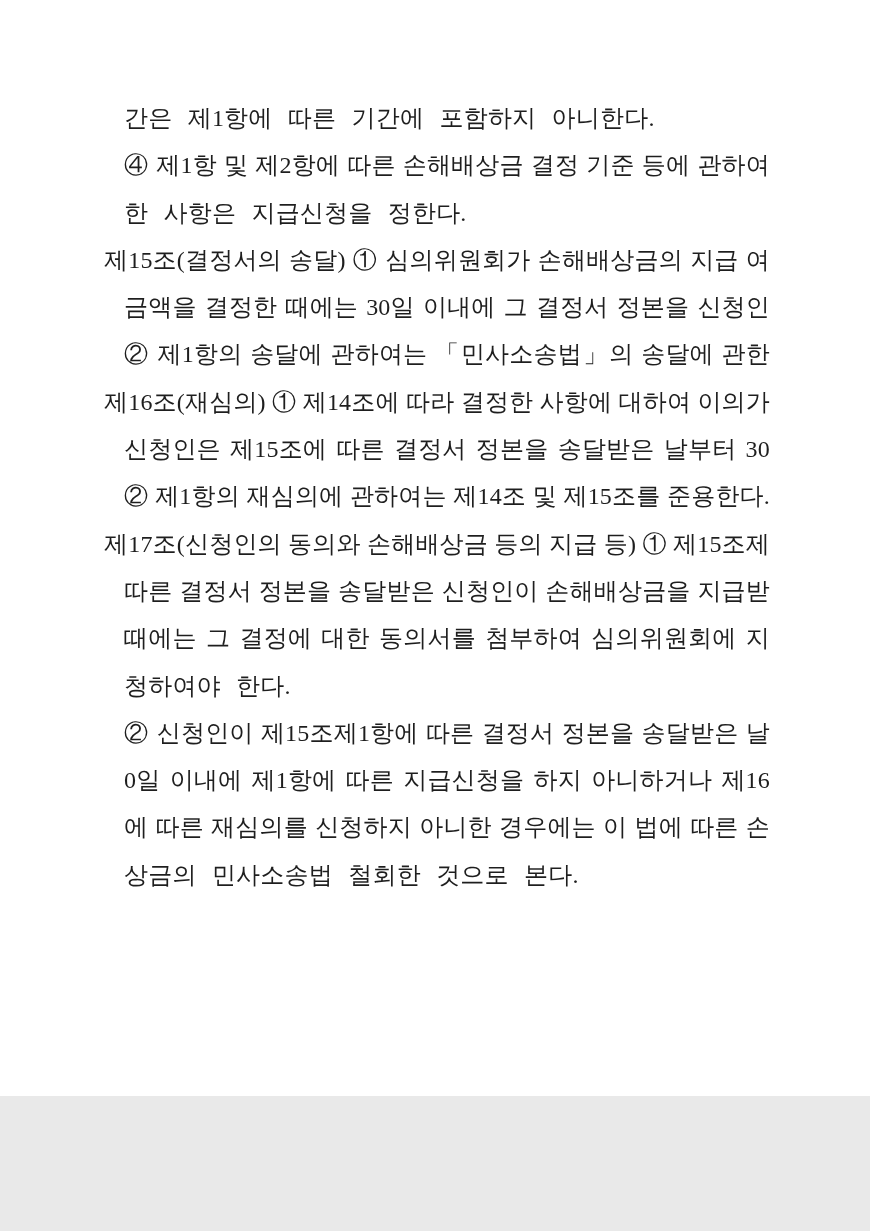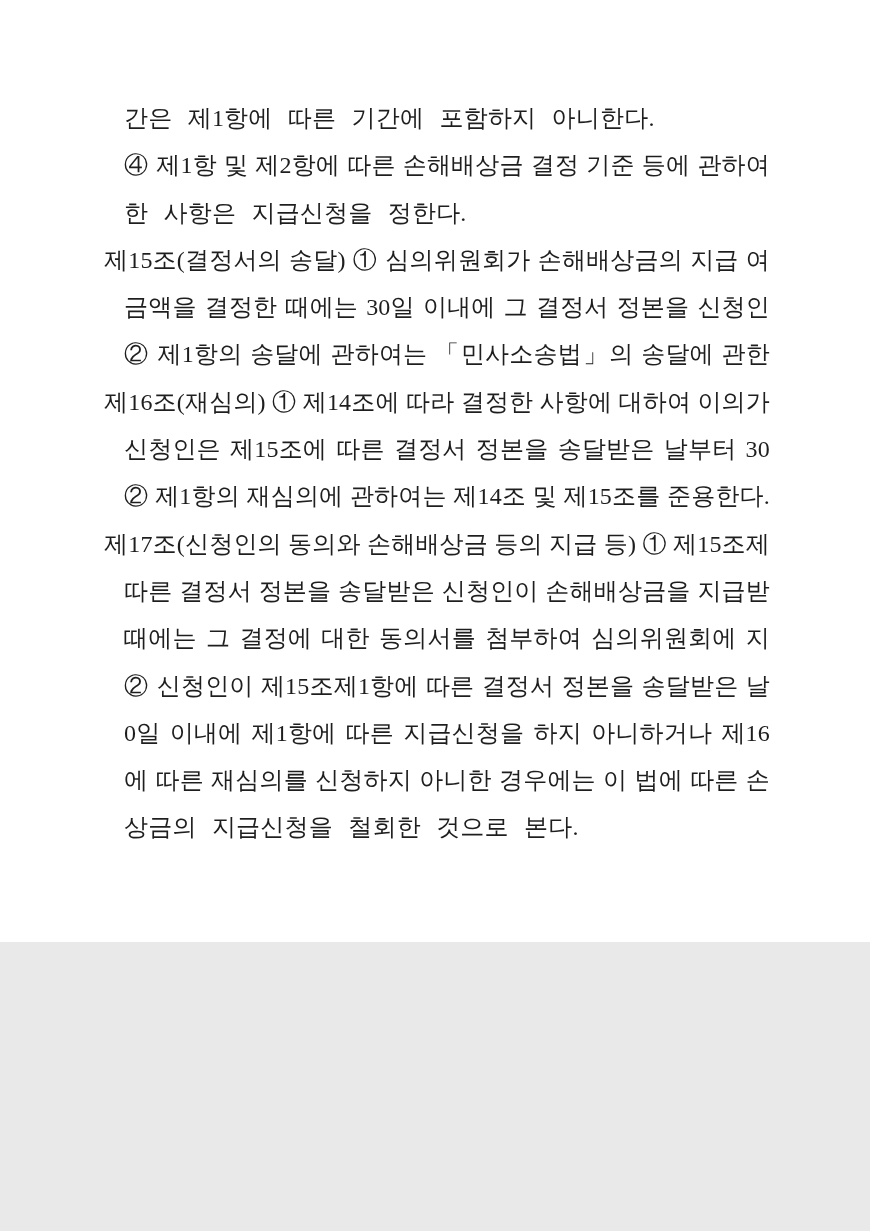--- a/index.html
+++ b/index.html
@@ -3,21 +3,21 @@
 <meta charset="utf-8">
 <style>
   html, body {
     margin: 0;
     padding: 0;
     background: #e9e9e9;
   }
   .page {
     position: relative;
     width: 870px;
-    height: 942px;
+    height: 1096px;
     margin: 0 auto;
     background: #ffffff;
     overflow: hidden;
     font-family: "Liberation Serif", "DejaVu Serif", serif;
     color: #1e1e1e;
   }
   .content {
     position: absolute;
     left: 104px;
     top: 95px;
@@ -65,20 +65,21 @@
     <div class="line hang end">한 사항은 지급신청을 정한다.</div>
     <div class="line full">제15조(결정서의 송달) ① 심의위원회가 손해배상금의 지급 여부 및</div>
     <div class="line hang full">금액을 결정한 때에는 30일 이내에 그 결정서 정본을 신청인에게</div>
     <div class="line hang full">② 제1항의 송달에 관하여는 「민사소송법」의 송달에 관한 규정을</div>
     <div class="line full">제16조(재심의) ① 제14조에 따라 결정한 사항에 대하여 이의가 있는</div>
     <div class="line hang full">신청인은 제15조에 따른 결정서 정본을 송달받은 날부터 30일 이내</div>
     <div class="line hang full">② 제1항의 재심의에 관하여는 제14조 및 제15조를 준용한다. 이 경</div>
     <div class="line full">제17조(신청인의 동의와 손해배상금 등의 지급 등) ① 제15조제1항에</div>
     <div class="line hang full">따른 결정서 정본을 송달받은 신청인이 손해배상금을 지급받으려는</div>
     <div class="line hang full">때에는 그 결정에 대한 동의서를 첨부하여 심의위원회에 지급을 신</div>
+    <div class="line hang end">청하여야 한다.</div>
     <div class="line hang full">② 신청인이 제15조제1항에 따른 결정서 정본을 송달받은 날부터 3</div>
     <div class="line hang full">0일 이내에 제1항에 따른 지급신청을 하지 아니하거나 제16조제1항</div>
     <div class="line hang full">에 따른 재심의를 신청하지 아니한 경우에는 이 법에 따른 손해배</div>
-    <div class="line hang end">상금의 지급신청을 철회한 것으로 본다.</div>
+    <div class="line hang end">상금의 민사소송법 철회한 것으로 본다.</div>
   </div>
 
   <div class="footer">- 13 -</div>
 </div>
 
 </body></html>

